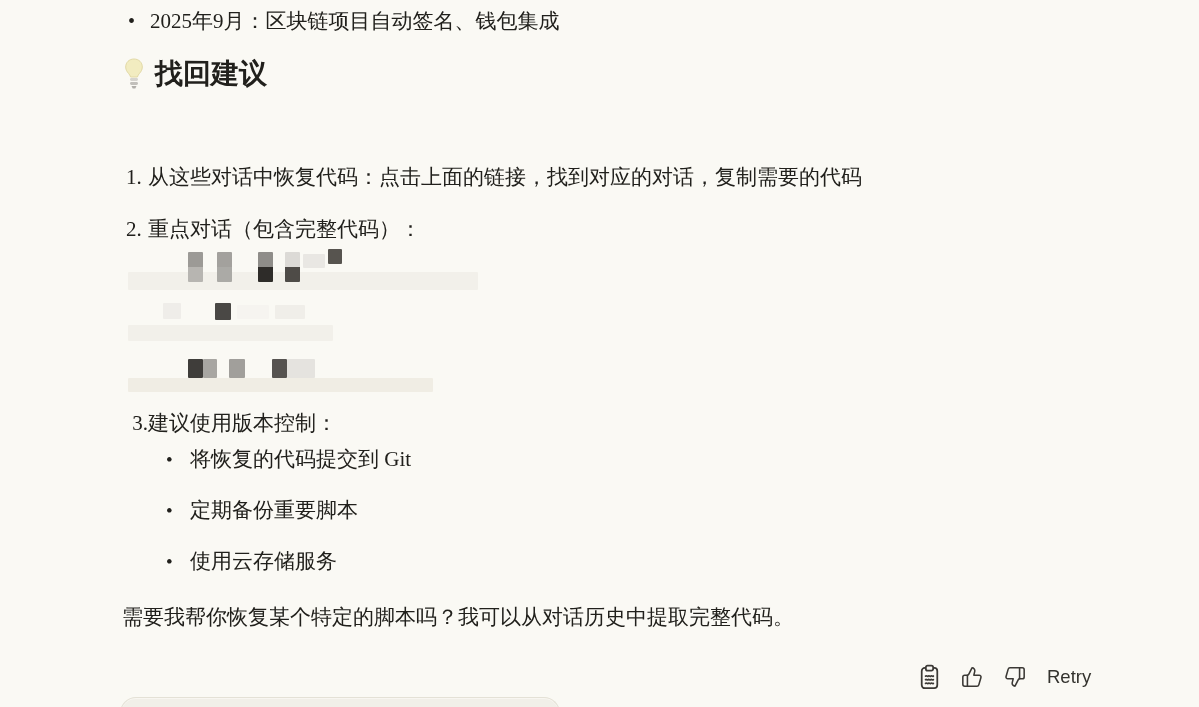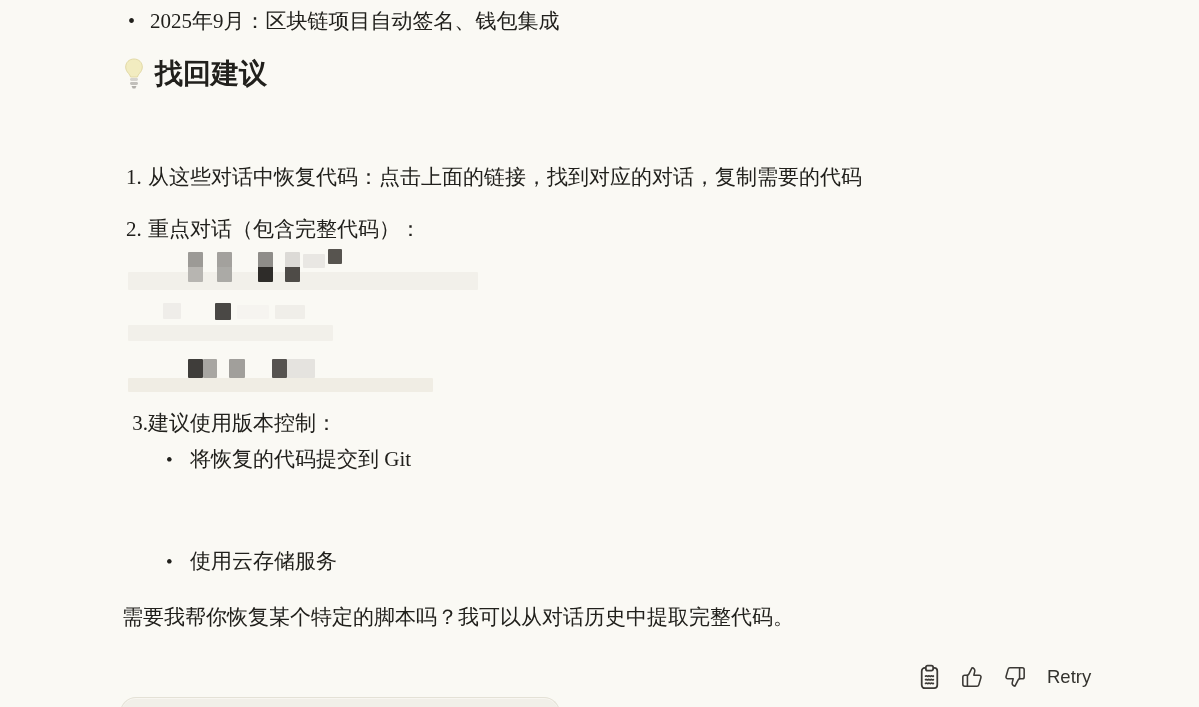--- a/index.html
+++ b/index.html
@@ -131,20 +131,23 @@
       <div class="px-block" style="left: 162px; top: 113px; width: 28px; height: 19px; background: rgb(229, 227, 223);"></div>
     </div>
 
   <div class="line item-3">
     <span class="num">3.</span><span class="bold">建议使用版本控制：</span><span></span>
   </div>
 
   <div class="line sub-bullet sub-1">
     <span class="dot">•</span><span>将恢复的代码提交到 Git</span>
   </div>
+  <div class="line sub-bullet sub-2">
+    <span class="dot">•</span><span>定期备份重要脚本</span>
+  </div>
   <div class="line closing">需要我帮你恢复某个特定的脚本吗？我可以从对话历史中提取完整代码。</div>
 
   <div class="line sub-bullet sub-3">
     <span class="dot">•</span><span>使用云存储服务</span>
   </div>
 
   <div class="actions">
     <button class="icon-btn" title="">
       <span style="display:flex;">
         <svg width="25" height="27" viewBox="0 0 24 26" fill="none" stroke="#3b3935" stroke-width="1.7" stroke-linecap="round" stroke-linejoin="round">

